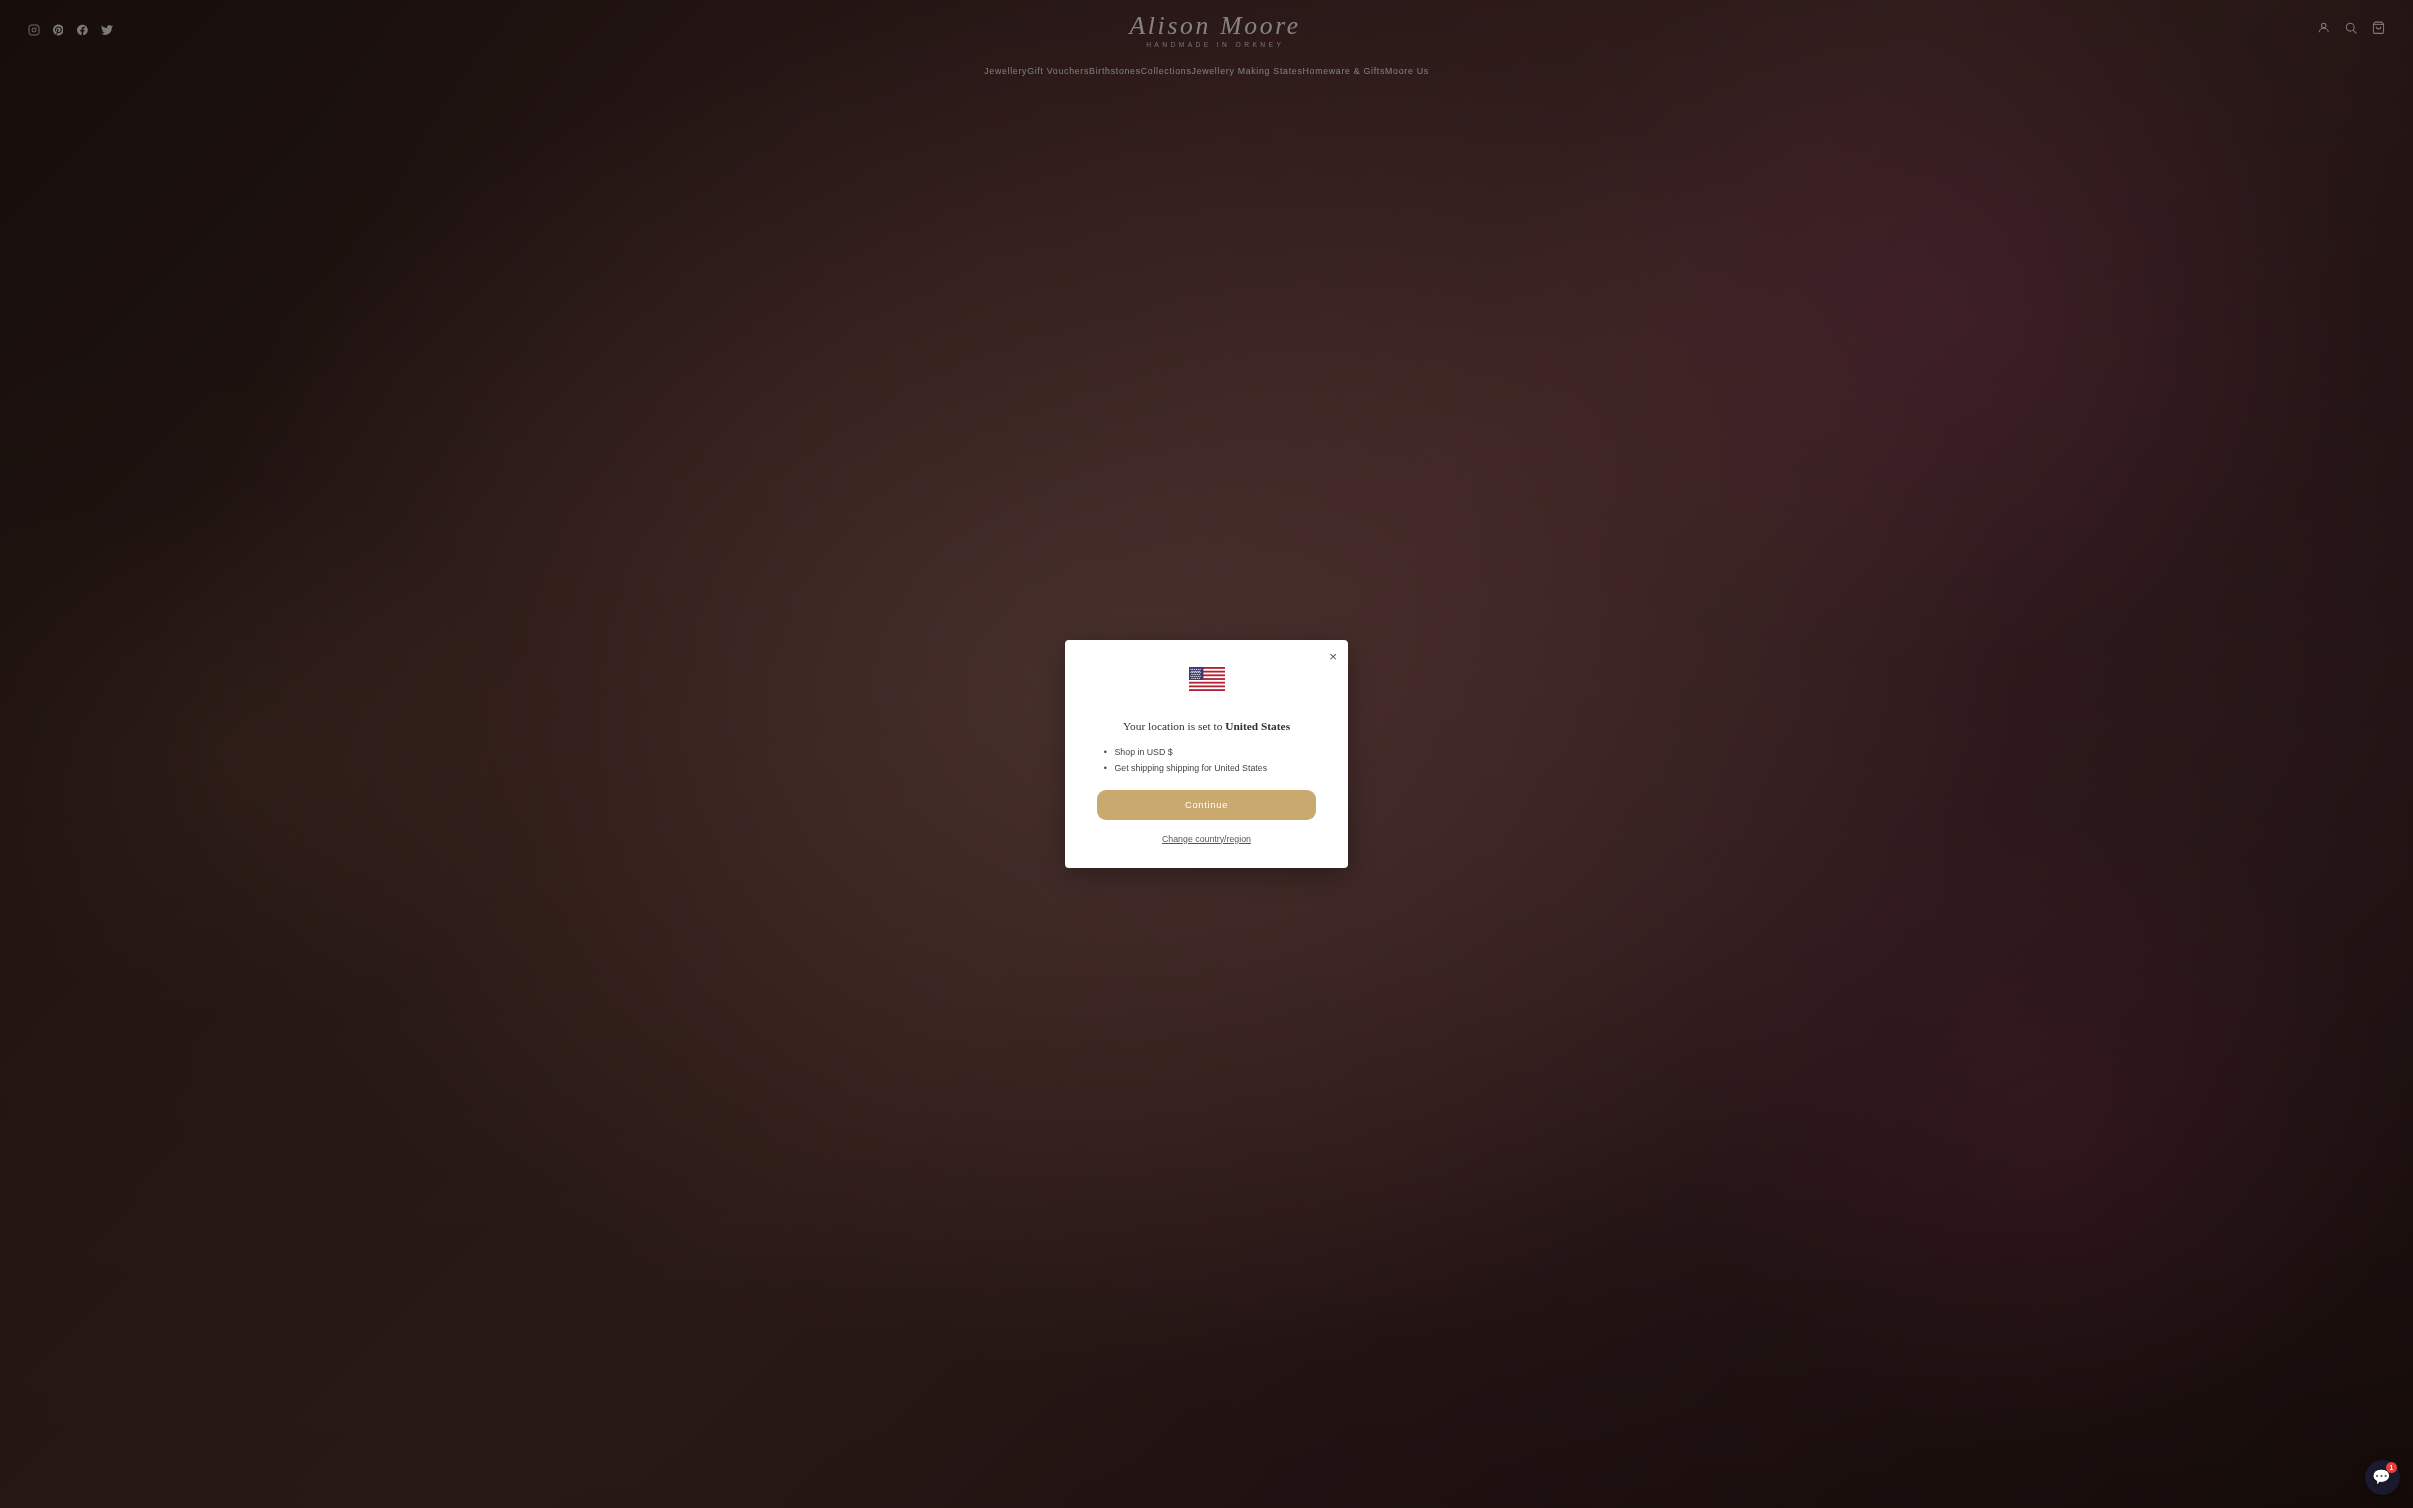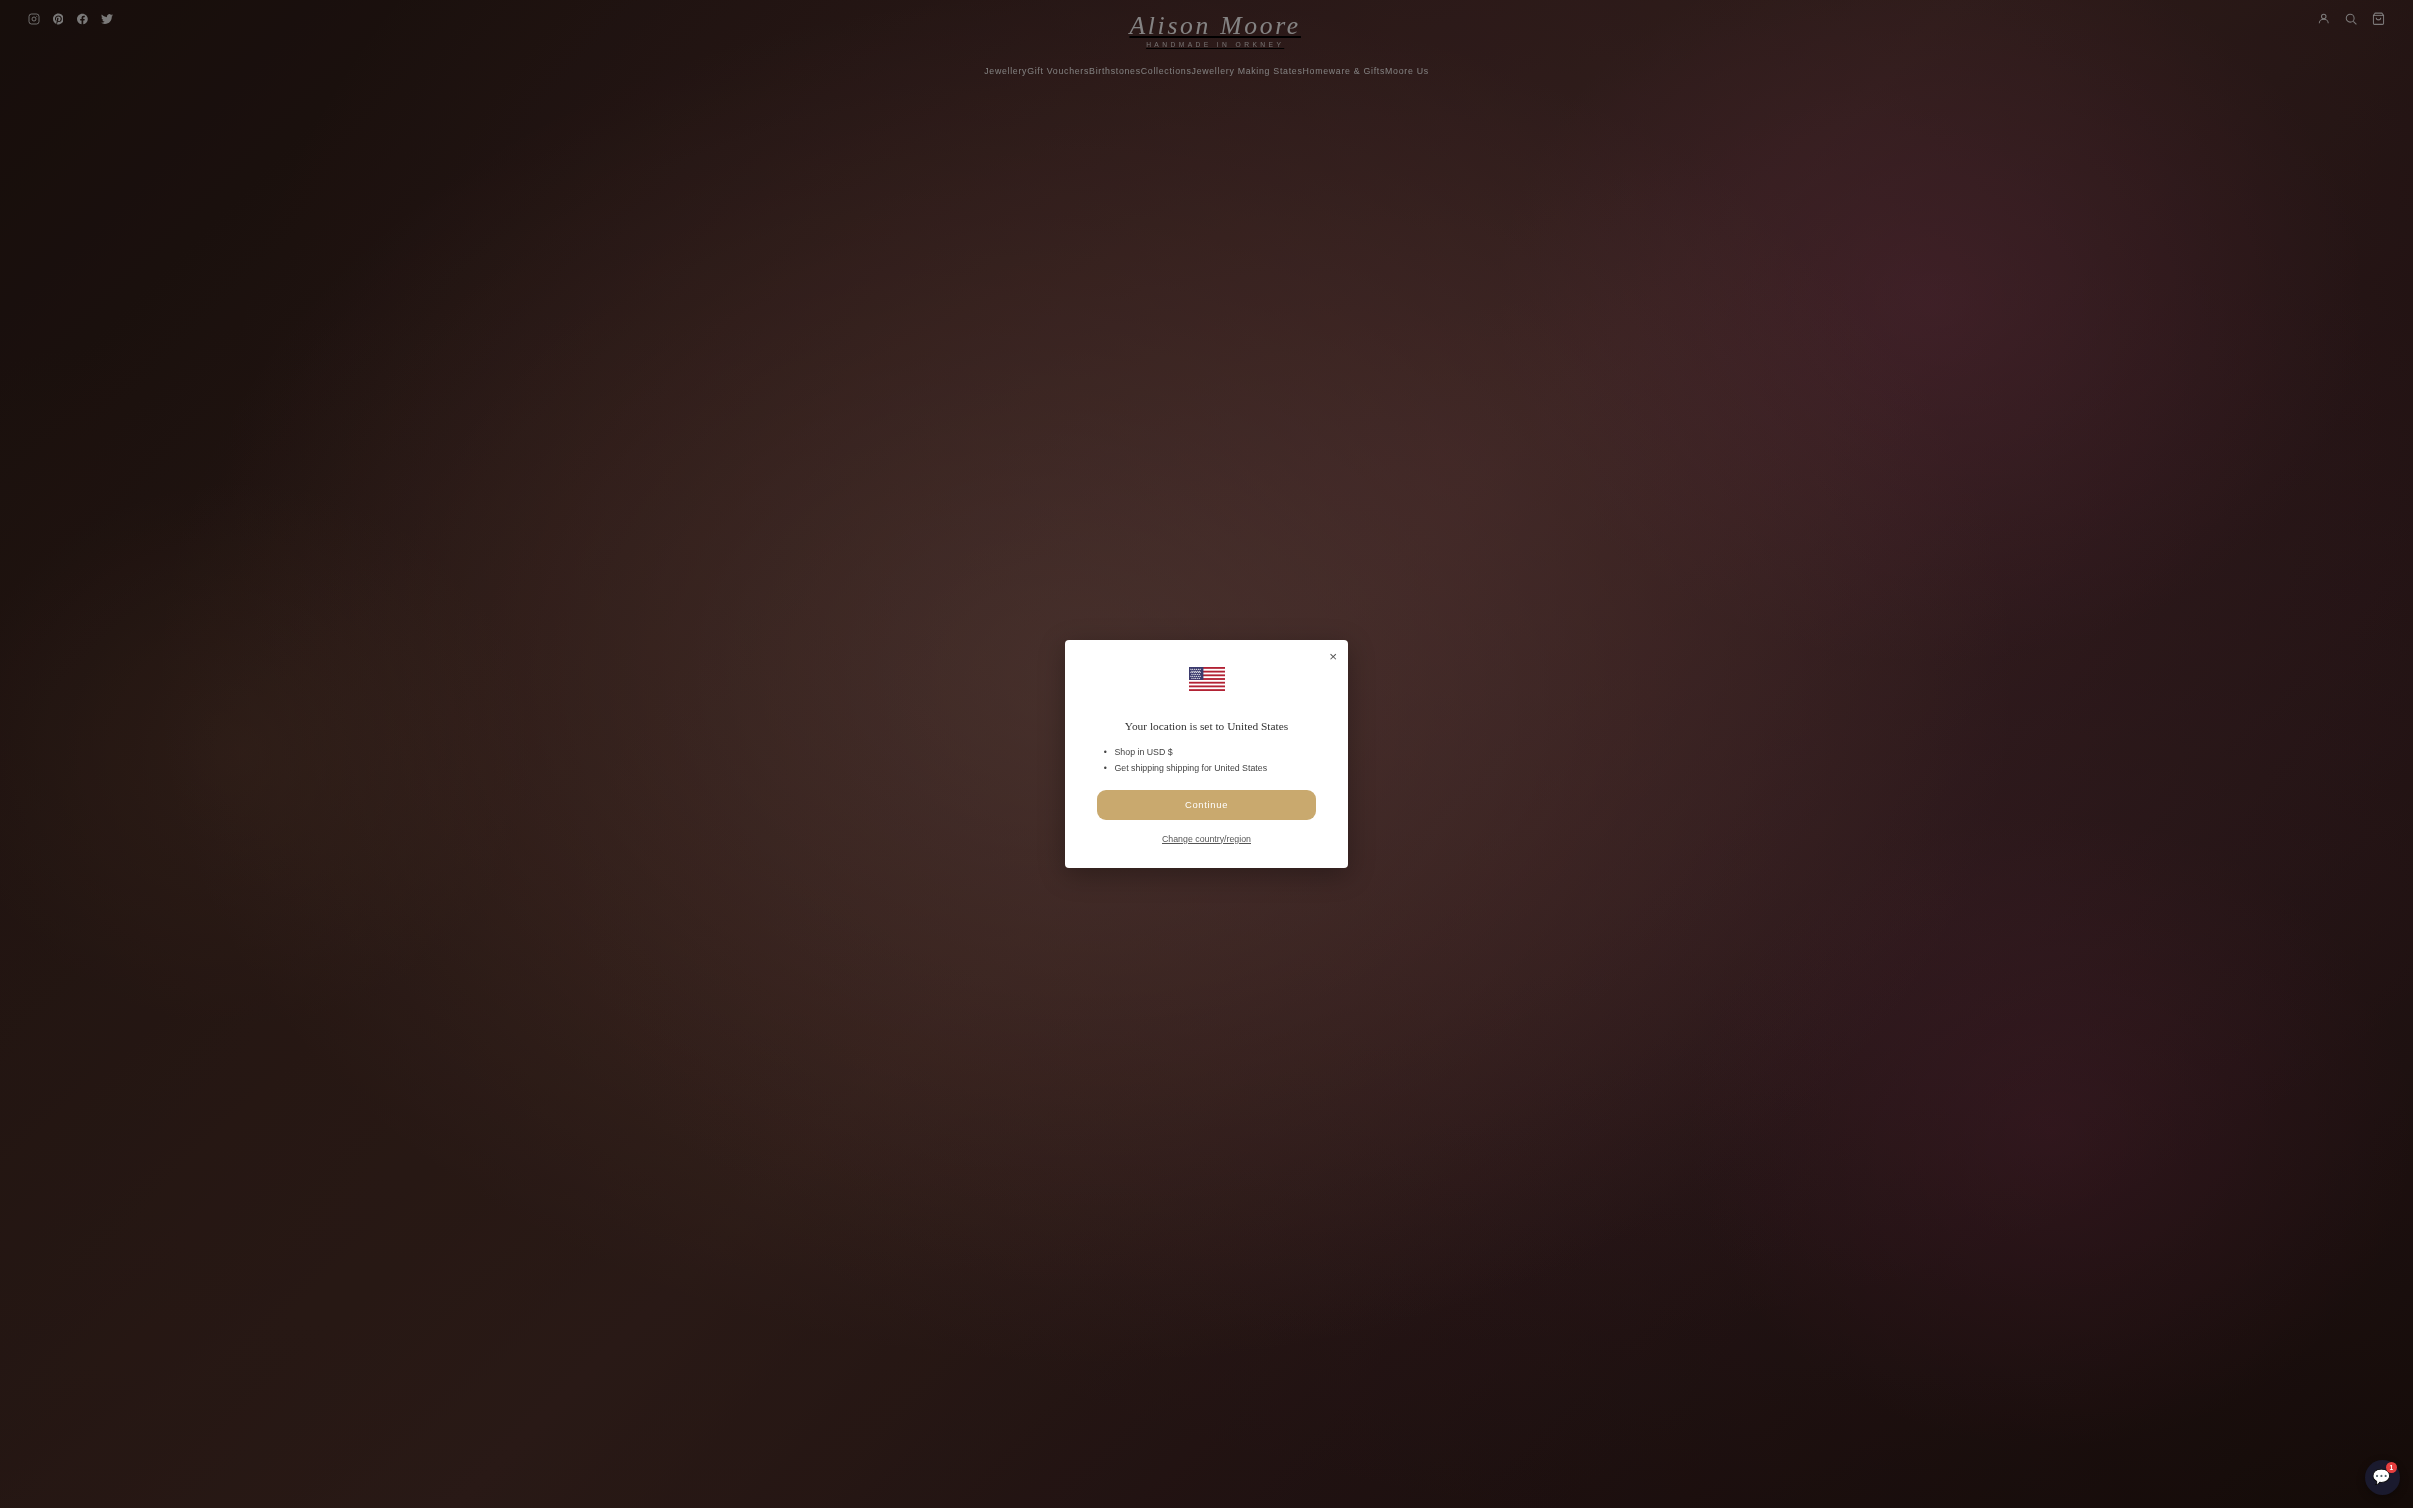--- a/index.html
+++ b/index.html
@@ -35,25 +35,24 @@
         radial-gradient(ellipse 25% 35% at 85% 75%, rgba(160,60,100,0.25) 0%, transparent 60%),
         radial-gradient(ellipse 20% 30% at 10% 50%, rgba(120,80,60,0.3) 0%, transparent 60%);
       z-index: 0;
     }
 
     
     .header {
       position: relative;
       z-index: 10;
       display: flex;
-      align-items: flex-start;
+      align-items: center;
       justify-content: space-between;
       padding: 12px 27px 6.7px 27px;
       background: transparent;
-      text-decoration: underline;
     }
 
     .header-social {
       display: flex;
       gap: 10.8px;
       align-items: center;
     }
 
     .social-icon {
       color: rgba(255,255,255,0.85);
@@ -166,21 +165,21 @@
     .modal-title {
       font-family: Georgia, serif;
       font-size: 11.4px;
       color: #333;
       margin-bottom: 12px;
       font-weight: 400;
       line-height: 1.5;
     }
 
     .modal-title strong {
-      font-weight: 400;
+      font-weight: 700;
     }
 
     .modal-list {
       list-style: none;
       text-align: left;
       margin-bottom: 17px;
       padding-left: 6.7px;
     }
 
     .modal-list li {

